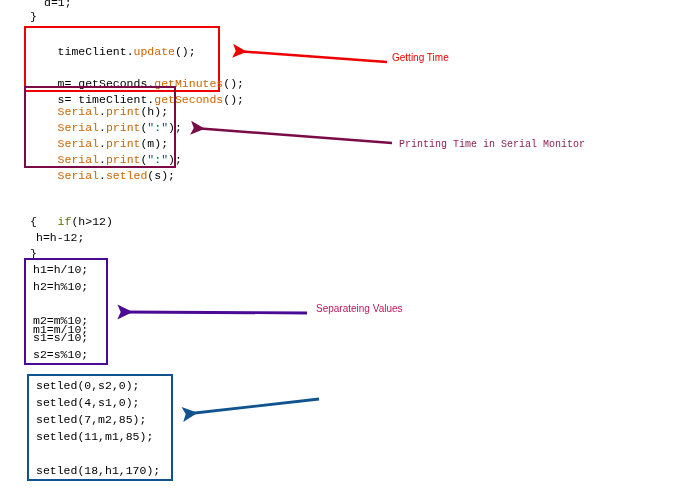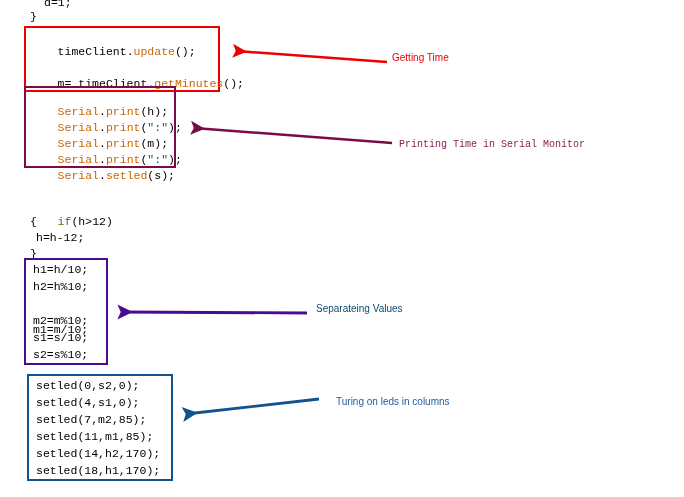--- a/index.html
+++ b/index.html
@@ -52,21 +52,21 @@
 
   
   .anno {
     position: absolute;
     font-family: "Liberation Sans", sans-serif;
     font-size: 10px;
     white-space: nowrap;
   }
   .anno-red    { color: #ee0000; }
   .anno-maroon { color: #8c2055; }
-  .anno-purple { color: #0c4a6e; }
+  .anno-purple { color: #be185d; }
   .anno-blue   { color: #1c5e9e; }
 
   svg.arrow-layer {
     position: absolute;
     left: 0; top: 0;
     width: 684px;
     height: 497px;
     pointer-events: none;
   }
 </style>
@@ -80,23 +80,26 @@
   <div class="code-line" style="left:30px; top:9px;">}</div>
 
   <div class="box box-red" style="left:24px; top:26px; width:196px; height:66px;"></div>
 
   <div class="code-line" style="left:30px; top:28px;">
     <span class="tok-obj">timeClient</span><span class="tok-plain">.</span><span class="tok-func">update</span><span class="tok-plain">();</span>
   </div>
 
 
   <div class="code-line" style="left:30px; top:60px;">
-    <span class="tok-obj">m= timeClient</span><span class="tok-plain">.</span><span class="tok-func">getMinutes</span><span class="tok-plain">();</span>
+    <span class="tok-obj">m= getSeconds</span><span class="tok-plain">.</span><span class="tok-func">getMinutes</span><span class="tok-plain">();</span>
   </div>
 
+  <div class="code-line" style="left:30px; top:76px;">
+    <span class="tok-obj">s= timeClient</span><span class="tok-plain">.</span><span class="tok-func">getSeconds</span><span class="tok-plain">();</span>
+  </div>
 
   <div class="box box-maroon" style="left:24px; top:86px; width:152px; height:82px;"></div>
 
   <div class="code-line" style="left:30px; top:88px;">
     <span class="tok-serial">Serial</span><span class="tok-plain">.</span><span class="tok-func">print</span><span class="tok-plain">(h);</span>
   </div>
 
   <div class="code-line" style="left:30px; top:104px;">
     <span class="tok-serial">Serial</span><span class="tok-plain">.</span><span class="tok-func">print</span><span class="tok-plain">(</span><span class="tok-str">":"</span><span class="tok-plain">);</span>
   </div>
@@ -131,21 +134,20 @@
   <div class="code-line" style="left:33px; top:313px;">m2=m%10;</div>
   <div class="code-line" style="left:33px; top:330px;">s1=s/10;</div>
   <div class="code-line" style="left:33px; top:347px;">s2=s%10;</div>
 
   <div class="box box-blue" style="left:27px; top:374px; width:146px; height:107px;"></div>
 
   <div class="code-line" style="left:36px; top:378px;">setled(0,s2,0);</div>
   <div class="code-line" style="left:36px; top:395px;">setled(4,s1,0);</div>
   <div class="code-line" style="left:36px; top:412px;">setled(7,m2,85);</div>
   <div class="code-line" style="left:36px; top:429px;">setled(11,m1,85);</div>
-  <div class="code-line" style="left:36px; top:446px;">setled(14,h2,170);</div>
   <div class="code-line" style="left:36px; top:463px;">setled(18,h1,170);</div>
 
   <svg class="arrow-layer" viewBox="0 0 684 497">
     <defs>
       <marker id="head-red" markerWidth="6" markerHeight="6" refX="4.2" refY="3" orient="auto" markerUnits="strokeWidth">
         <path d="M5.5,0.3 L0,3 L5.5,5.7 L4.3,3 Z" fill="#ee0000"></path>
       </marker>
       <marker id="head-maroon" markerWidth="6" markerHeight="6" refX="4.2" refY="3" orient="auto" markerUnits="strokeWidth">
         <path d="M5.5,0.3 L0,3 L5.5,5.7 L4.3,3 Z" fill="#7b0b46"></path>
       </marker>
@@ -165,15 +167,14 @@
 
     <line x1="319" y1="399" x2="186" y2="414" stroke="#10538f" stroke-width="2.8" marker-end="url(#head-blue)"></line>
   </svg>
 
   <div class="anno anno-red" style="left:392px; top:52px;">Getting Time</div>
 
   <div class="anno anno-maroon" style="left:399px; top:139px;font-family:Liberation Mono, monospace;">Printing Time in Serial Monitor</div>
 
   <div class="anno anno-purple" style="left:316px; top:303px;">Separateing Values</div>
 
-  <div class="anno anno-blue" style="left:336px; top:396px;">Turing on leds in columns</div>
 
 </div>
 
 </body></html>

